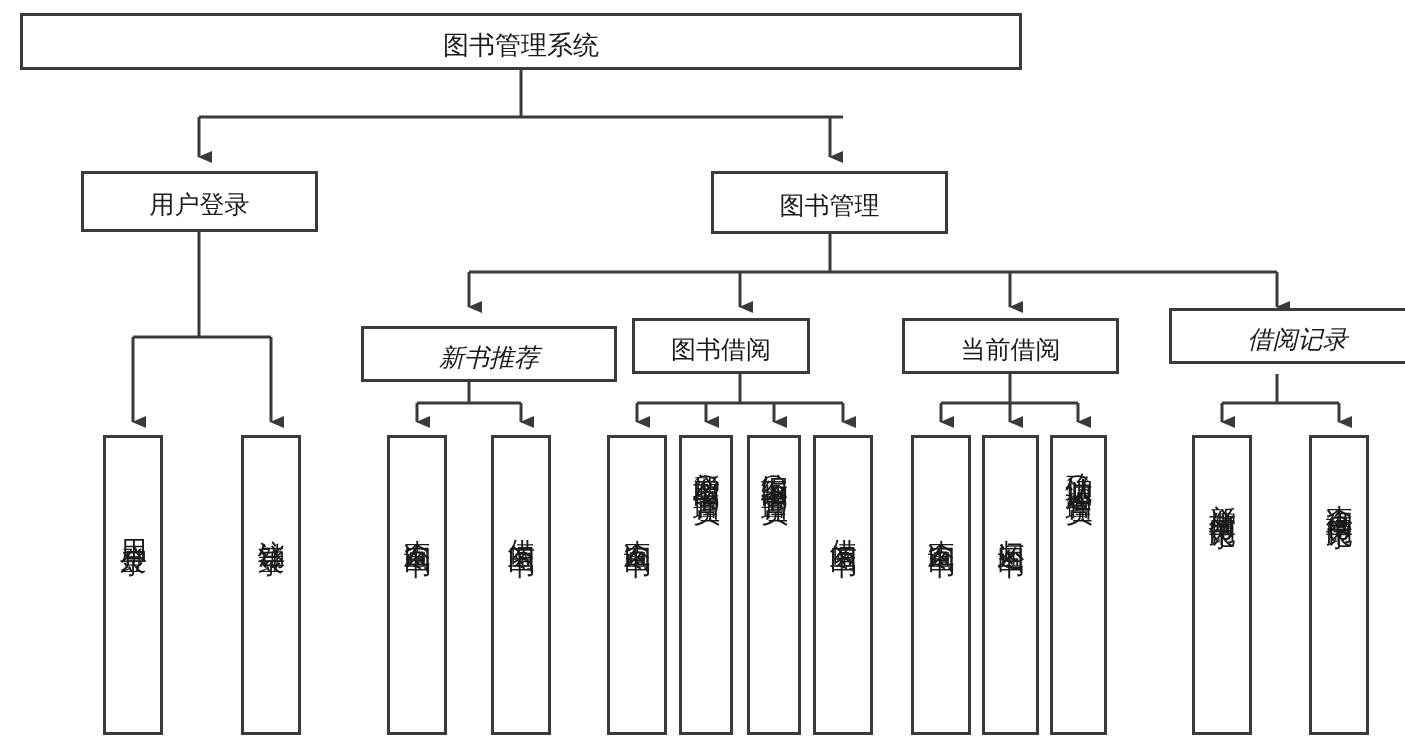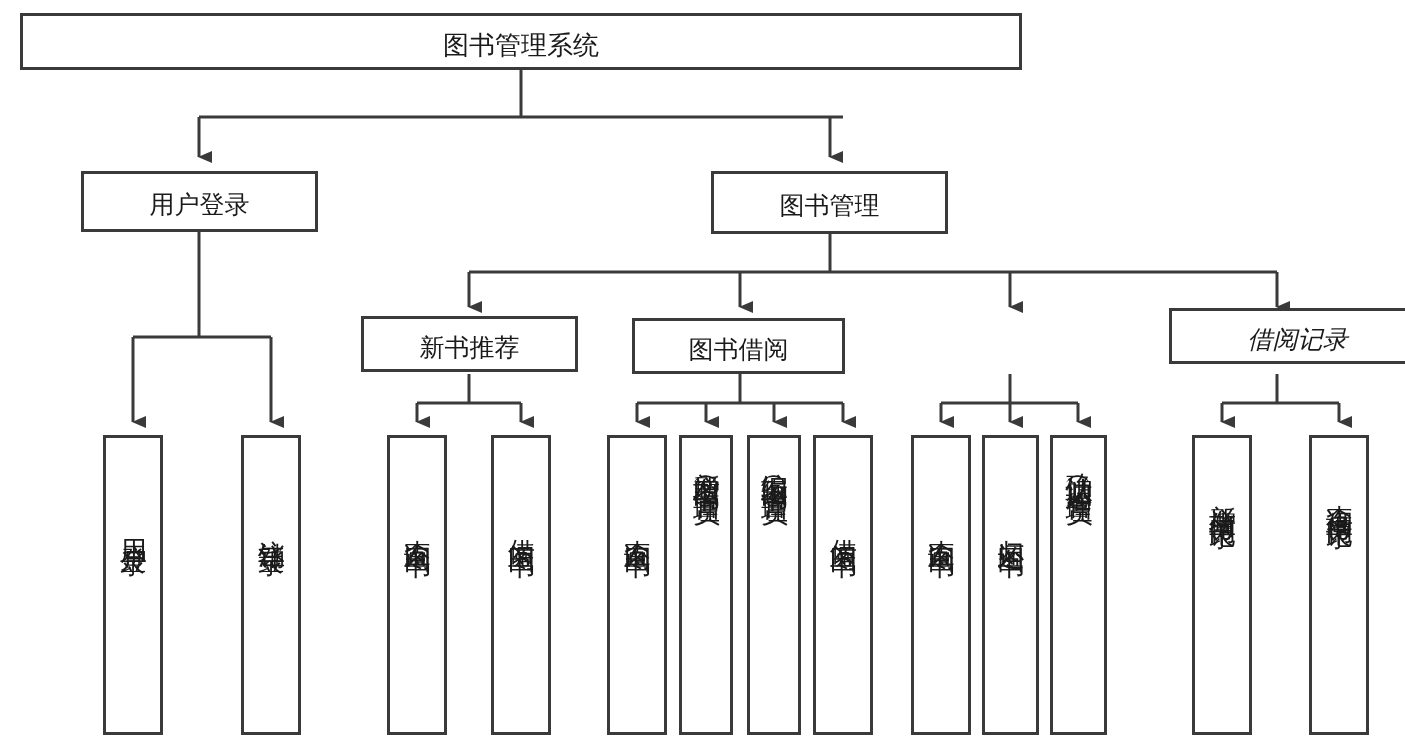--- a/index.html
+++ b/index.html
@@ -134,28 +134,31 @@
   </div>
 
   <div class="node h" style="left:81px; top:171px; width:237px; height:61px;">
     <span class="label">用户登录</span>
   </div>
 
   <div class="node h" style="left:711px; top:171px; width:237px; height:63px;">
     <span class="label">图书管理</span>
   </div>
 
-  <div class="node h" style="left:361px; top:316px; width:217px; height:56px;">
+  <div class="node h" style="left:361px; top:326px; width:256px; height:56px;font-style:italic;">
     <span class="label">新书推荐</span>
   </div>
 
-  <div class="node h" style="left:632px; top:318px; width:213px; height:56px;">
+  <div class="node h" style="left:632px; top:318px; width:178px; height:56px;">
     <span class="label">图书借阅</span>
   </div>
 
+  <div class="node h" style="left:902px; top:318px; width:217px; height:56px;">
+    <span class="label">当前借阅</span>
+  </div>
 
   <div class="node h" style="left:1169px; top:308px; width:257px; height:56px;font-style:italic;">
     <span class="label">借阅记录</span>
   </div>
 
   <div class="node v" style="left:103px; top:435px; width:60px; height:300px; padding-top:73px;">
     <span class="label">用户登录</span>
   </div>
 
   <div class="node v" style="left:241px; top:435px; width:60px; height:300px; padding-top:73px;">

